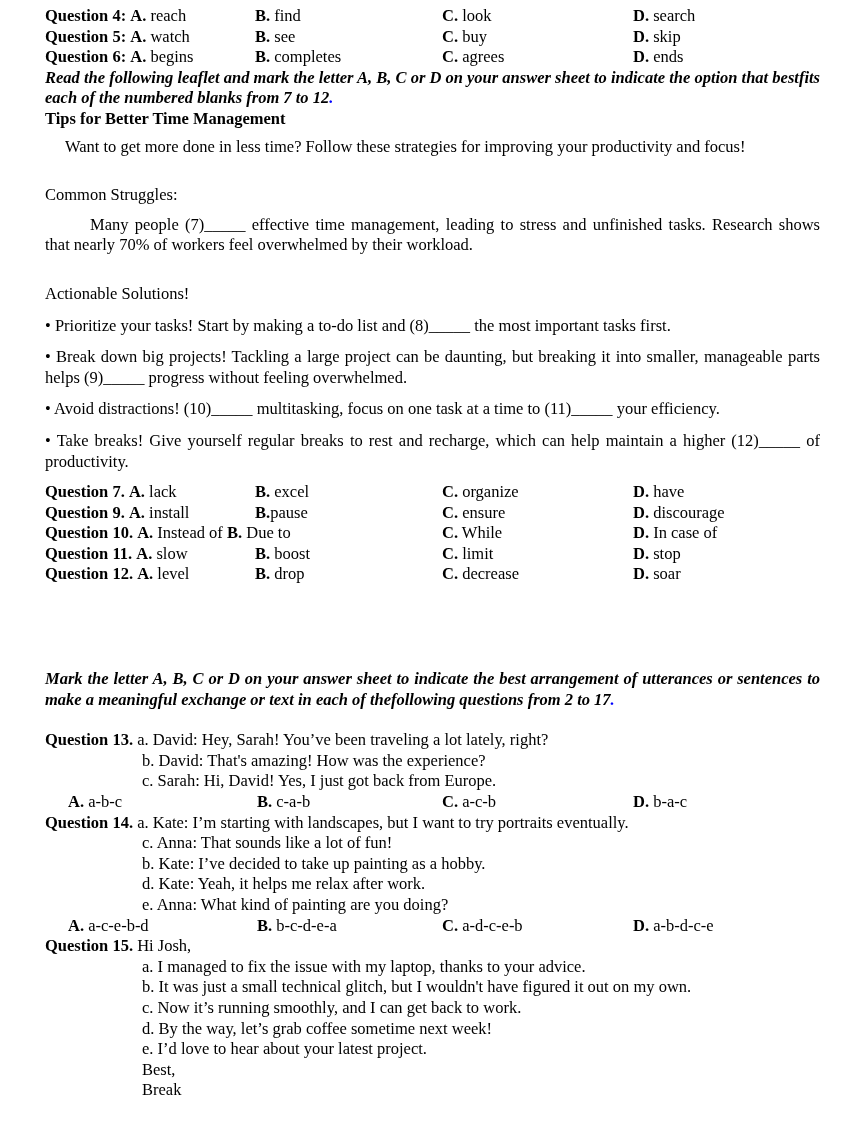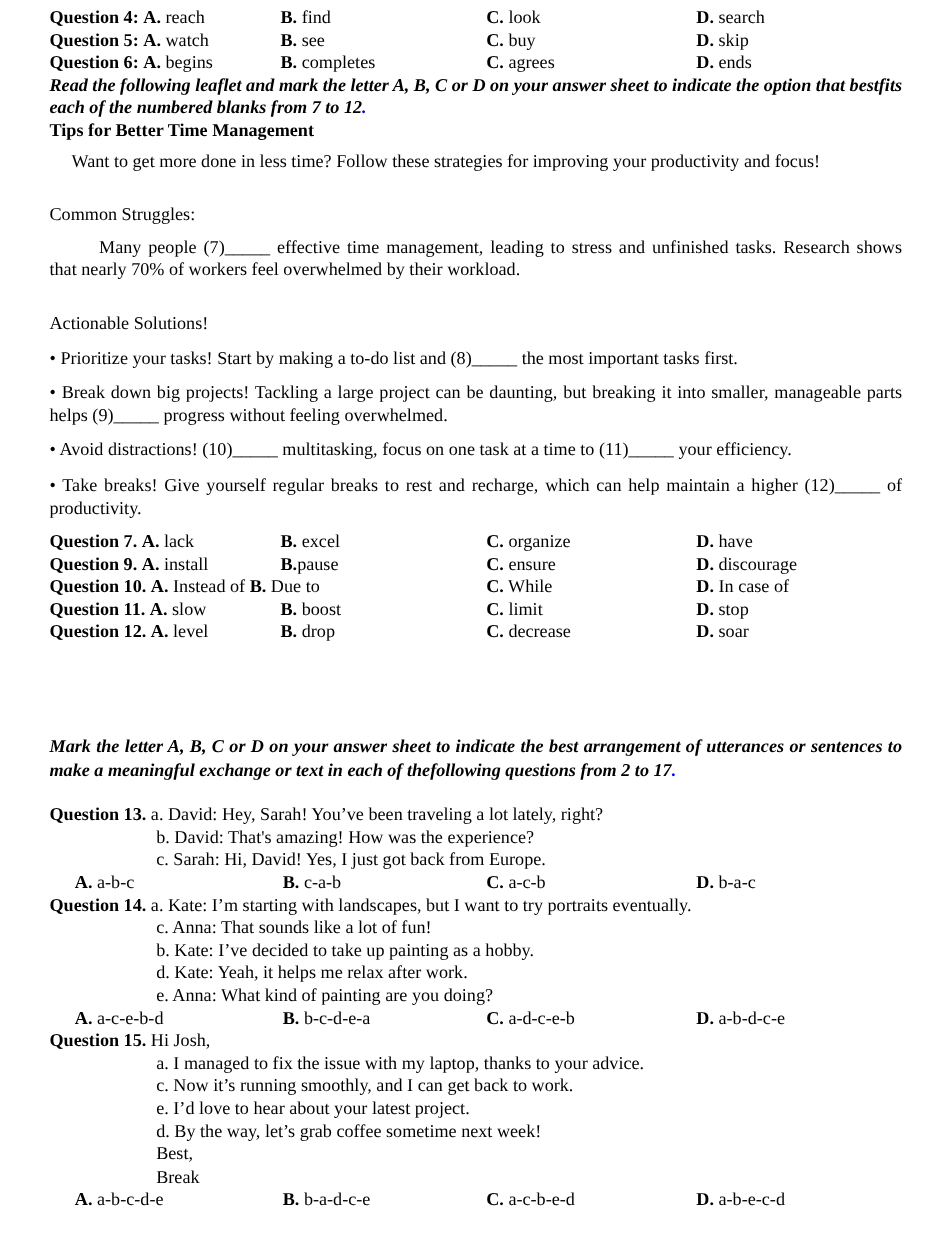--- a/index.html
+++ b/index.html
@@ -143,27 +143,22 @@
         <div class="arr-options">
           <span class="opt-cell"><b>A.</b> a-c-e-b-d</span>
           <span class="opt-cell"><b>B.</b> b-c-d-e-a</span>
           <span class="opt-cell"><b>C.</b> a-d-c-e-b</span>
           <span class="opt-cell"><b>D.</b> a-b-d-c-e</span>
         </div>
       </div>
       <div class="arr-block">
         <div class="arr-lead"><b>Question 15.</b> Hi Josh,</div>
         <div class="arr-line">a. I managed to fix the issue with my laptop, thanks to your advice.</div>
+        <div class="arr-line">b. It was just a small technical glitch, but I wouldn't have figured it out on my own.</div>
         <div class="arr-line">c. Now it’s running smoothly, and I can get back to work.</div>
+        <div class="arr-line">d. By the way, let’s grab coffee sometime next week!</div>
         <div class="arr-line">e. I’d love to hear about your latest project.</div>
-        <div class="arr-line">d. By the way, let’s grab coffee sometime next week!</div>
         <div class="arr-line">Best,</div>
         <div class="arr-line">Break</div>
-        <div class="arr-options">
-          <span class="opt-cell"><b>A.</b> a-b-c-d-e</span>
-          <span class="opt-cell"><b>B.</b> b-a-d-c-e</span>
-          <span class="opt-cell"><b>C.</b> a-c-b-e-d</span>
-          <span class="opt-cell"><b>D.</b> a-b-e-c-d</span>
-        </div>
       </div>
     </div>
 
 </div>
 
 </body></html>

